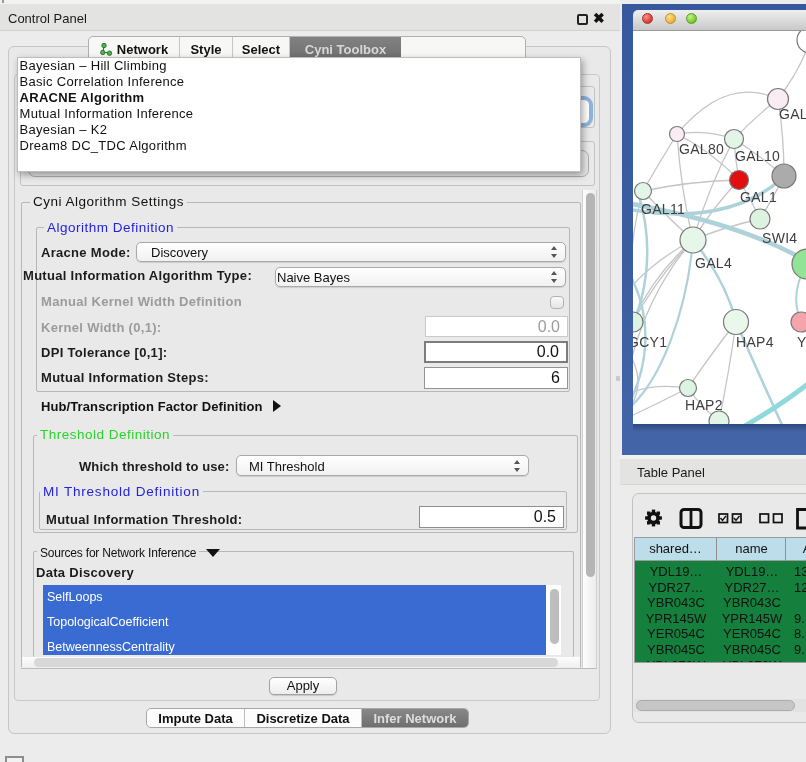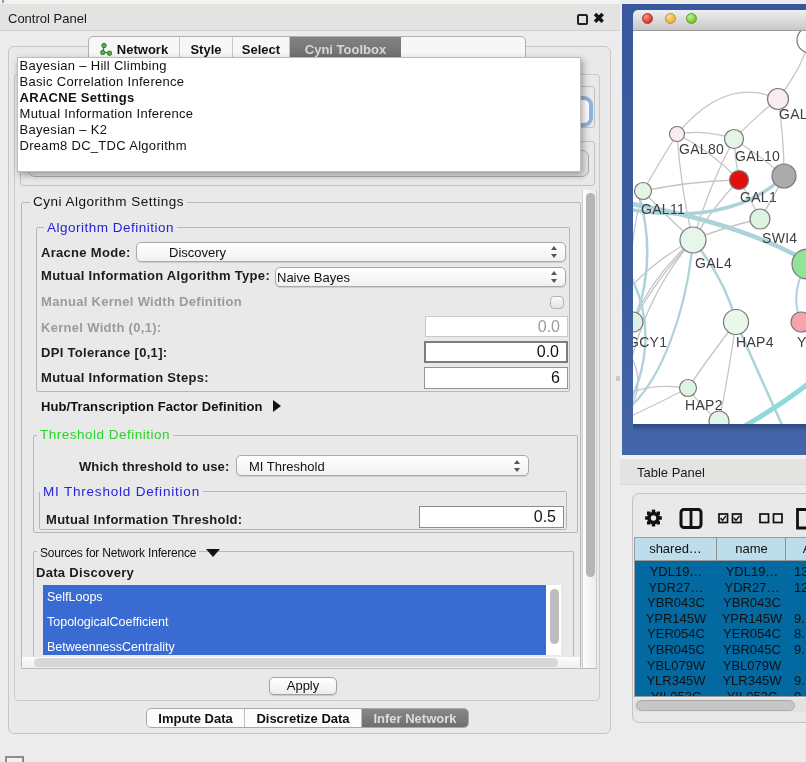--- a/index.html
+++ b/index.html
@@ -49,22 +49,22 @@
 <div class="abs" style="left:582px;top:190px;width:15px;height:479px;background:linear-gradient(90deg,#fdfdfd,#ececec);border-left:1px solid #cfcfcf;border-right:1px solid #cfcfcf"></div>
 <div class="abs" style="left:586px;top:193px;width:9px;height:384px;background:#b5b5b5;border-radius:5px"></div>
 
 <div class="abs" style="left:22px;top:657px;width:558px;height:11px;background:linear-gradient(#fdfdfd,#eeeeee)"></div>
 <div class="abs" style="left:34px;top:658px;width:524px;height:9px;background:#d8d8d8;border-radius:5px"></div>
 
 <div class="abs etch" style="left:36px;top:227px;width:534px;height:165px"></div>
 <div class="gtitle" style="left:44px;top:221px;color:#2323dd">Algorithm Definition</div>
 
 <div class="flabel" style="left:41px;top:245px">Aracne Mode:</div>
-<div class="combo" style="left:136px;top:242px;width:430px;height:20px;line-height:20px"><span style="padding-left:32px">Discovery</span><span class="ar"></span></div>
-<div class="flabel" style="left:41px;top:268px">Mutual Information Algorithm Type:</div>
+<div class="combo" style="left:136px;top:242px;width:430px;height:20px;line-height:20px"><span style="padding-left:14px">Discovery</span><span class="ar"></span></div>
+<div class="flabel" style="left:23px;top:268px">Mutual Information Algorithm Type:</div>
 <div class="combo" style="left:275px;top:267px;width:291px;height:20px;line-height:20px"><span style="padding-left:1px">Naive Bayes</span><span class="ar"></span></div>
 
 <div class="flabel" style="left:41px;top:294px;color:#9b9b9b">Manual Kernel Width Definition</div>
 <div class="abs" style="left:550px;top:296px;width:14px;height:13px;background:linear-gradient(#fafafa,#e4e4e4);border:1px solid #b2b2b2;border-radius:4px"></div>
 
 <div class="flabel" style="left:41px;top:320px;color:#9b9b9b">Kernel Width (0,1):</div>
 <div class="tfield" style="left:425px;top:316px;width:143px;height:21px;border:1px solid #c9c9c9;color:#9b9b9b;line-height:19px">0.0</div>
 
 <div class="flabel" style="left:41px;top:345px">DPI Tolerance [0,1]:</div>
 <div class="tfield" style="left:424px;top:341px;width:144px;height:22px;border:2px solid #7d7d7d;line-height:18px">0.0</div>
@@ -103,21 +103,21 @@
 
 <div class="abs" style="left:146px;top:708px;width:323px;height:20px;background:#fcfcfc;border:1px solid #a8a8a8;border-radius:5px;overflow:hidden;display:flex">
  <div style="width:98px;display:flex;align-items:center;justify-content:center;border-right:1px solid #bdbdbd;font-size:13px;font-weight:bold;color:#111">Impute Data</div>
  <div style="width:117px;display:flex;align-items:center;justify-content:center;border-right:1px solid #bdbdbd;font-size:13px;font-weight:bold;color:#111">Discretize Data</div>
  <div style="flex:1;display:flex;align-items:center;justify-content:center;background:linear-gradient(#888888,#6f6f6f);font-size:13px;font-weight:bold;color:#dedede">Infer Network</div>
 </div>
 
 <div class="abs" style="left:5px;top:756px;width:19px;height:12px;background:#f2f2f2;border:2px solid #8d8d8d"></div>
 
 <div class="abs" style="left:17px;top:57px;width:564px;height:115px;background:#fff;border:1px solid #bdbdbd;box-shadow:2px 3px 7px rgba(0,0,0,0.35);font-size:13px;color:#111">
- <div style="padding-left:1.5px;line-height:16px;letter-spacing:0.3px">Bayesian – Hill Climbing<br>Basic Correlation Inference<br><b>ARACNE Settings</b><br>Mutual Information Inference<br>Bayesian – K2<br>Dream8 DC_TDC Algorithm</div>
+ <div style="padding-left:1.5px;line-height:16px;letter-spacing:0.3px">Bayesian – Hill Climbing<br>Basic Correlation Inference<br><b>ARACNE Algorithm</b><br>Mutual Information Inference<br>Bayesian – K2<br>Dream8 DC_TDC Algorithm</div>
 </div>
 
 <div class="abs" style="left:622px;top:4px;width:184px;height:451px;background:linear-gradient(180deg,#37589c 0%,#3c5da0 60%,#4466a8 100%)"></div>
 <div class="abs" style="left:633px;top:424px;width:173px;height:8px;background:linear-gradient(rgba(25,45,85,0.5),rgba(25,45,85,0))"></div>
 <div class="abs" style="left:633px;top:10px;width:173px;height:21px;background:linear-gradient(#efefef,#c8c8c8);border-bottom:1px solid #9a9a9a;border-top-left-radius:5px">
  <div style="position:absolute;left:9px;top:3px;width:11px;height:11px;border-radius:50%;background:radial-gradient(circle at 35% 30%,#f8948c,#dd4438 60%,#b8261c);border:0.5px solid #a8342c"></div>
  <div style="position:absolute;left:32px;top:3px;width:11px;height:11px;border-radius:50%;background:radial-gradient(circle at 35% 30%,#fbe087,#f2b744 60%,#d29427);border:0.5px solid #b8922e"></div>
  <div style="position:absolute;left:53px;top:3px;width:11px;height:11px;border-radius:50%;background:radial-gradient(circle at 35% 30%,#c2f093,#7ed031 60%,#55a315);border:0.5px solid #5d9b2d"></div>
 </div>
 <div class="abs" style="left:633px;top:31px;width:173px;height:393px;background:#fff;overflow:hidden">
@@ -223,21 +223,21 @@
   <rect x="79" y="9" width="8.5" height="8.5" stroke-width="1.7"></rect>
   <rect x="92.5" y="9" width="8.5" height="8.5" stroke-width="1.7"></rect>
   <path d="M 80.5,13 l 2,2.4 3.5,-4.5" stroke-width="1.5"></path>
   <path d="M 94,13 l 2,2.4 3.5,-4.5" stroke-width="1.5"></path>
   <rect x="120" y="9" width="8.5" height="8.5" stroke-width="1.7"></rect>
   <rect x="133.5" y="9" width="8.5" height="8.5" stroke-width="1.7"></rect>
   <path d="M 157.5,4.5 h 9 l 5,5 v 13.5 h -14 z" stroke-width="2.8"></path>
  </g>
 </svg>
 
-<div class="abs" style="left:634px;top:537px;width:172px;height:160px;background:#0369a1;border:1px solid #9b9b9b;border-right:none;overflow:hidden">
+<div class="abs" style="left:634px;top:537px;width:172px;height:126px;background:#15803d;border:1px solid #9b9b9b;border-right:none;overflow:hidden">
  <div style="position:absolute;left:0;top:0;width:100%;height:23px;background:#bcdde9;border-bottom:1px solid #9b9b9b;font-size:13px;color:#111">
   <div style="position:absolute;left:0;top:0;width:82px;height:23px;border-right:1px solid #8f8f8f;text-align:center;line-height:22px">shared…</div>
   <div style="position:absolute;left:83px;top:0;width:68px;height:23px;border-right:1px solid #8f8f8f;text-align:center;line-height:22px">name</div>
   <div style="position:absolute;left:152px;top:0;width:40px;height:23px;text-align:center;line-height:22px">A</div>
  </div>
  <div style="position:absolute;left:0;top:26px;width:82px;font-size:13px;color:#111;text-align:center;line-height:15.6px">YDL19…<br>YDR27…<br>YBR043C<br>YPR145W<br>YER054C<br>YBR045C<br>YBL079W<br>YLR345W<br>YIL053C</div>
  <div style="position:absolute;left:83px;top:26px;width:68px;font-size:13px;color:#111;text-align:center;line-height:15.6px">YDL19…<br>YDR27…<br>YBR043C<br>YPR145W<br>YER054C<br>YBR045C<br>YBL079W<br>YLR345W<br>YIL053C</div>
  <div style="position:absolute;left:159px;top:26px;width:40px;font-size:13px;color:#111;line-height:15.6px">13<br>12<br>&nbsp;<br>9.<br>8.<br>9.<br>&nbsp;<br>9.<br>9.</div>
 </div>
 

